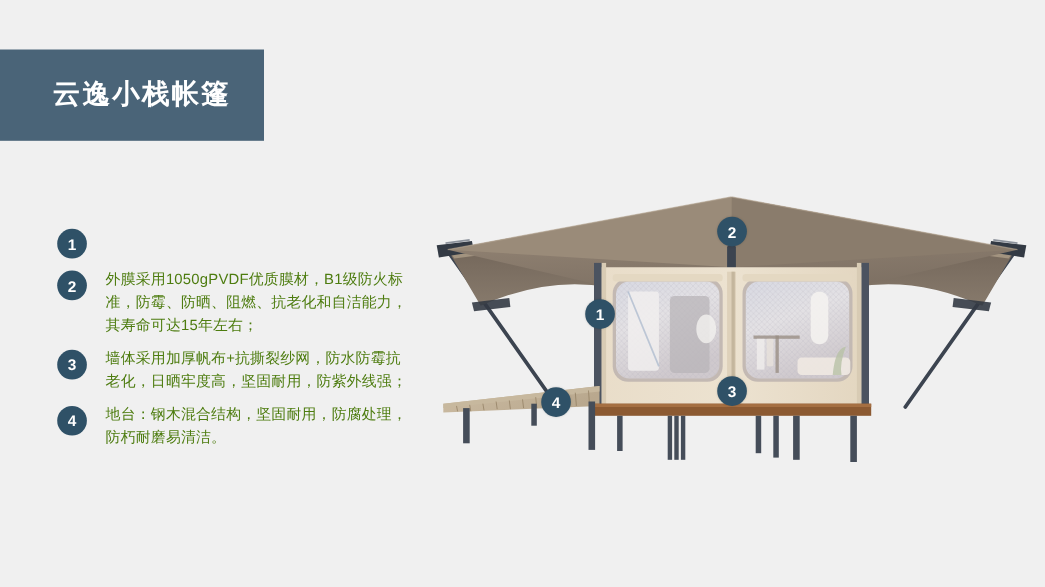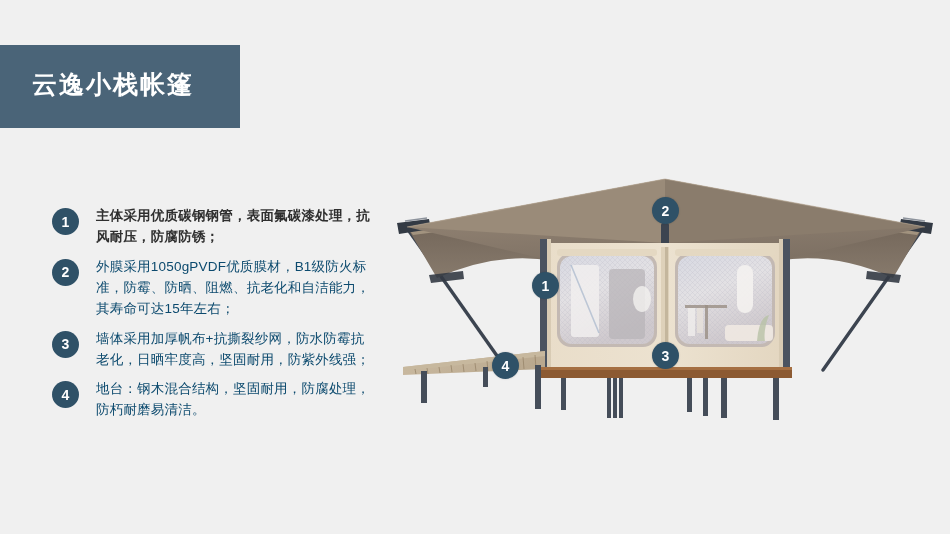--- a/index.html
+++ b/index.html
@@ -24,22 +24,21 @@
   .title-banner {
     position: absolute;
     left: 0;
     top: 45px;
     width: 240px;
     height: 83px;
     background: #4a6478;
     display: flex;
     align-items: center;
     box-sizing: border-box;
-    padding-left: 32px;
-    font-family: Liberation Mono, monospace;
+    padding-left: 48px;
   }
   .title-banner .title-text {
     color: #ffffff;
     font-size: 25px;
     font-weight: bold;
     letter-spacing: 2px;
     line-height: 1;
     white-space: nowrap;
   }
 
@@ -66,21 +65,21 @@
     font-weight: bold;
     display: flex;
     align-items: center;
     justify-content: center;
     margin-top: 2px;
   }
   .feature-text {
     margin-left: 17px;
     font-size: 13.5px;
     line-height: 1.55;
-    color: #0c4a6e;
+    color: #4d7c0f;
     letter-spacing: 0.2px;
   }
   .feature-item.bold .feature-text {
     font-weight: bold;
     color: #2f2f2f;
   }
 
   
   .illustration {
     position: absolute;
@@ -121,21 +120,20 @@
 <div class="page">
 
   <div class="title-banner">
     <span class="title-text">云逸小栈帐篷</span>
   </div>
 
   <div class="feature-list">
 
     <div class="feature-item bold">
       <div class="badge">1</div>
-      <div class="feature-text">主体采用优质碳钢钢管，表面氟碳漆处理，抗风耐压，防腐防锈；</div>
     </div>
 
     <div class="feature-item">
       <div class="badge">2</div>
       <div class="feature-text">外膜采用1050gPVDF优质膜材，B1级防火标准，防霉、防晒、阻燃、抗老化和自洁能力，其寿命可达15年左右；</div>
     </div>
 
     <div class="feature-item">
       <div class="badge">3</div>
       <div class="feature-text">墙体采用加厚帆布+抗撕裂纱网，防水防霉抗老化，日晒牢度高，坚固耐用，防紫外线强；</div>

